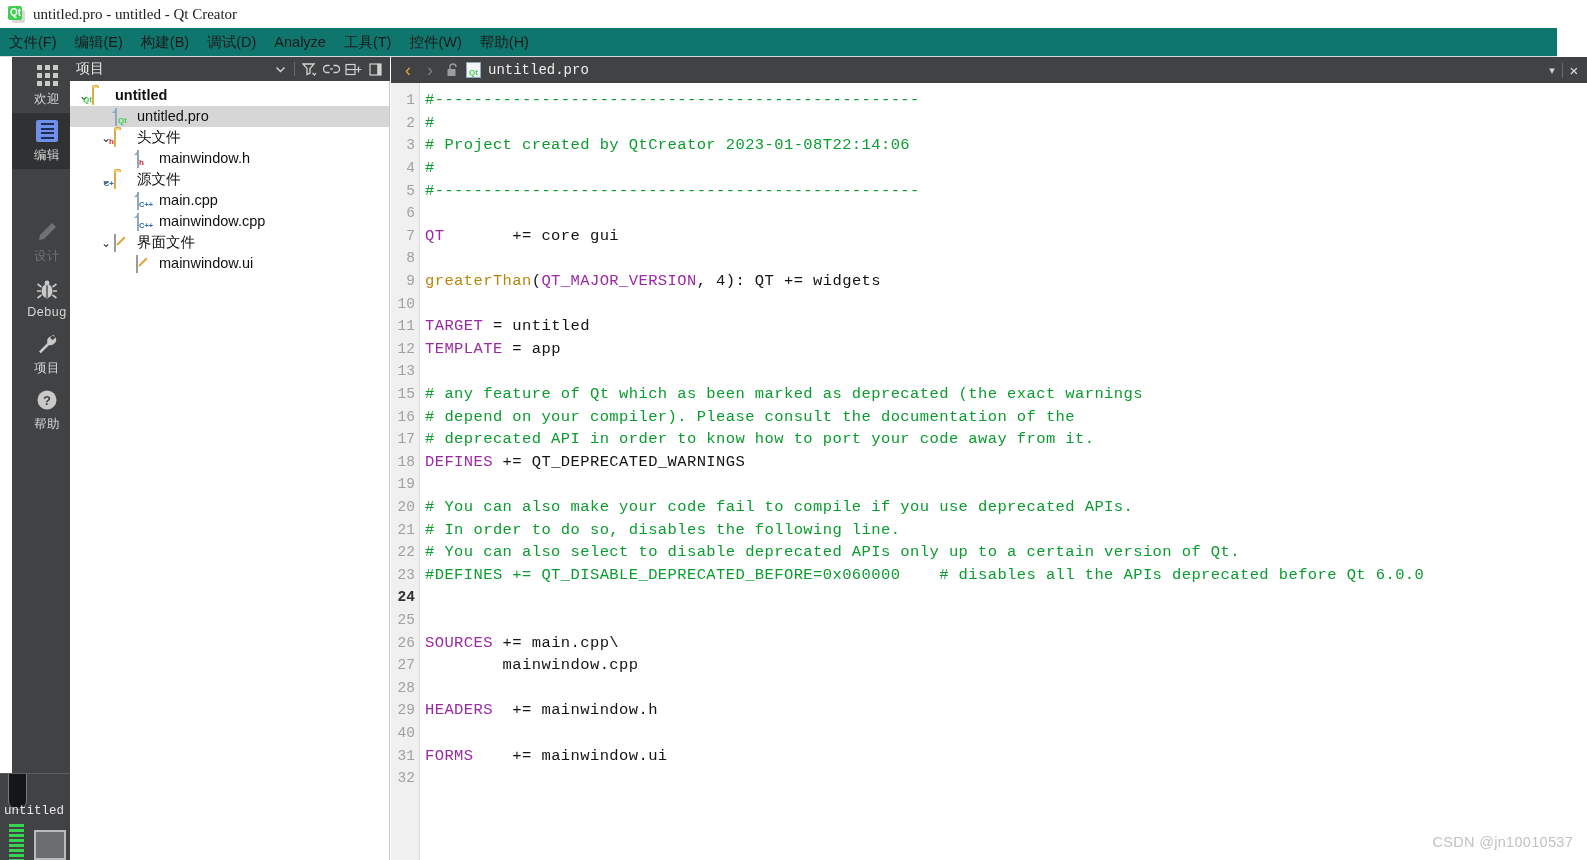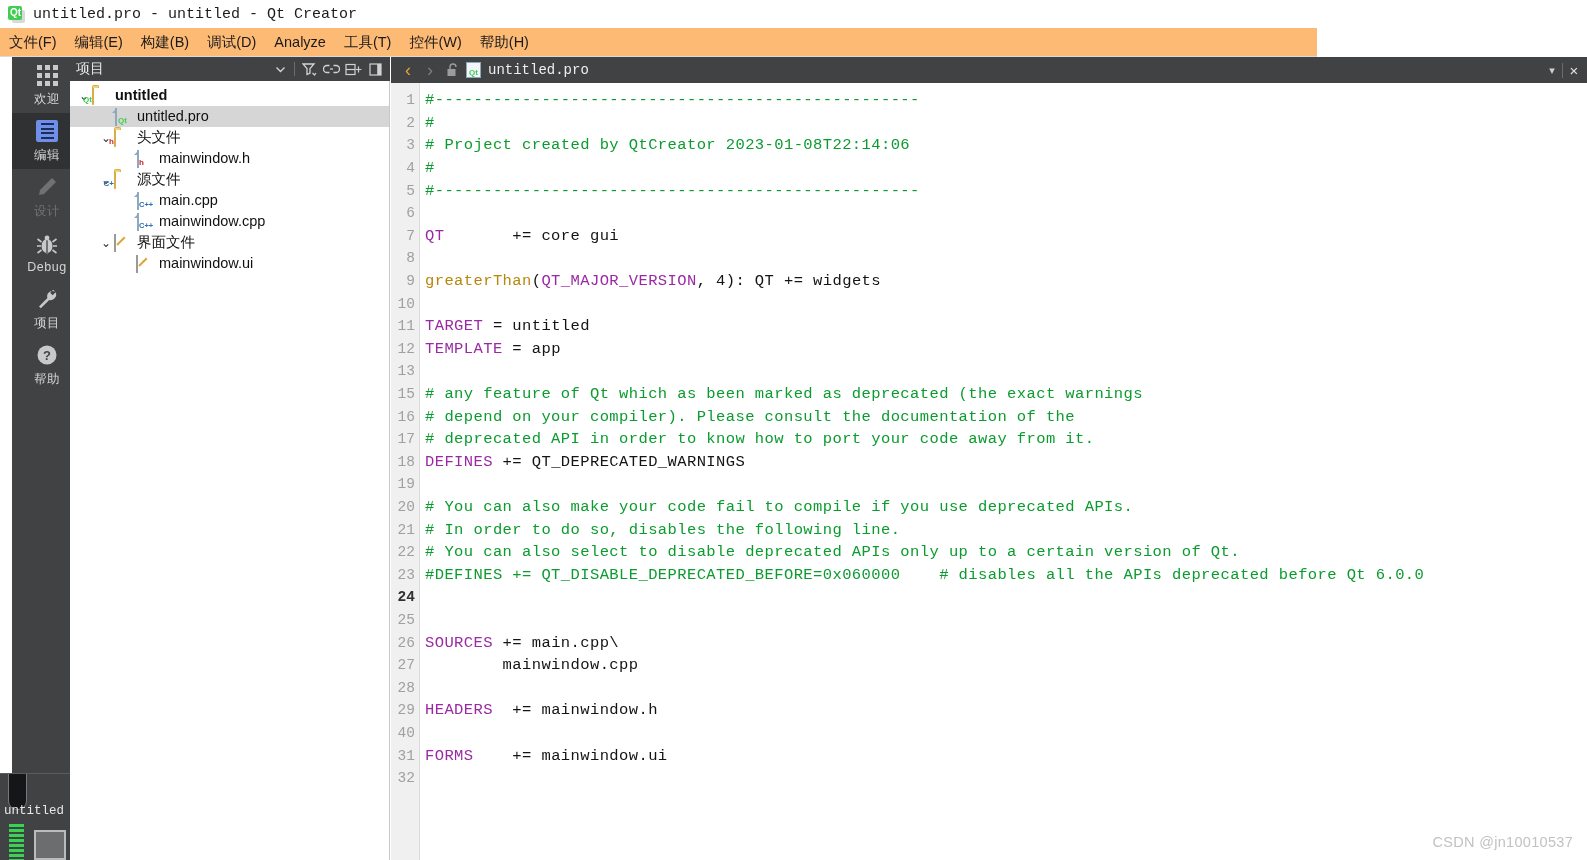--- a/index.html
+++ b/index.html
@@ -55,29 +55,29 @@
   }
   .qt-logo .qt-text {
     position: absolute; left: 2px; top: 0px;
     font-size: 10px; font-weight: bold; color: #ffffff;
     font-family: "Liberation Sans", sans-serif;
     line-height: 14px;
     z-index: 2;
   }
   .title-text {
     font-size: 15px; color: #1c1c1c;
-    font-family: Liberation Mono, monospace;
+    font-family: Liberation Serif, serif;
     white-space: nowrap;
   }
 
   
   .menubar {
     position: absolute; top: 28px; left: 0;
-    width: 1317px; height: 29px;
-    background: #fdba74;
+    width: 1557px; height: 29px;
+    background: #0f766e;
     border-bottom: 1px solid #dadada;
     display: flex; align-items: center;
     box-sizing: border-box;
   }
   .menu-item {
     font-size: 14.5px; color: #1a1a1a;
     padding: 4px 9px;
     white-space: nowrap;
     font-family: "Liberation Sans", sans-serif;
     cursor: default;
@@ -98,21 +98,21 @@
     cursor: default;
     position: relative;
   }
   .mode .m-label {
     font-size: 12.5px;
     margin-top: 3px;
     font-family: "Liberation Sans", sans-serif;
     letter-spacing: .5px;
   }
   .mode.active { background: #2f3133; }
-  .mode.disabled { color: #6f7173; }
+  .mode.disabled { color: #6f7173; margin-top: 45px; }
   .mode .m-icon { height: 25px; display:flex; align-items:center; justify-content:center; }
 
   
   .ic-grid { display: grid; grid-template-columns: repeat(3, 5px); grid-gap: 3px; }
   .ic-grid i { width: 5px; height: 5px; background: #c9c9c9; display: block; }
   
   .ic-doc {
     width: 22px; height: 22px; background: #6f8fe8;
     border-radius: 2px; display: flex; flex-direction: column;
     justify-content: center; align-items: center;

